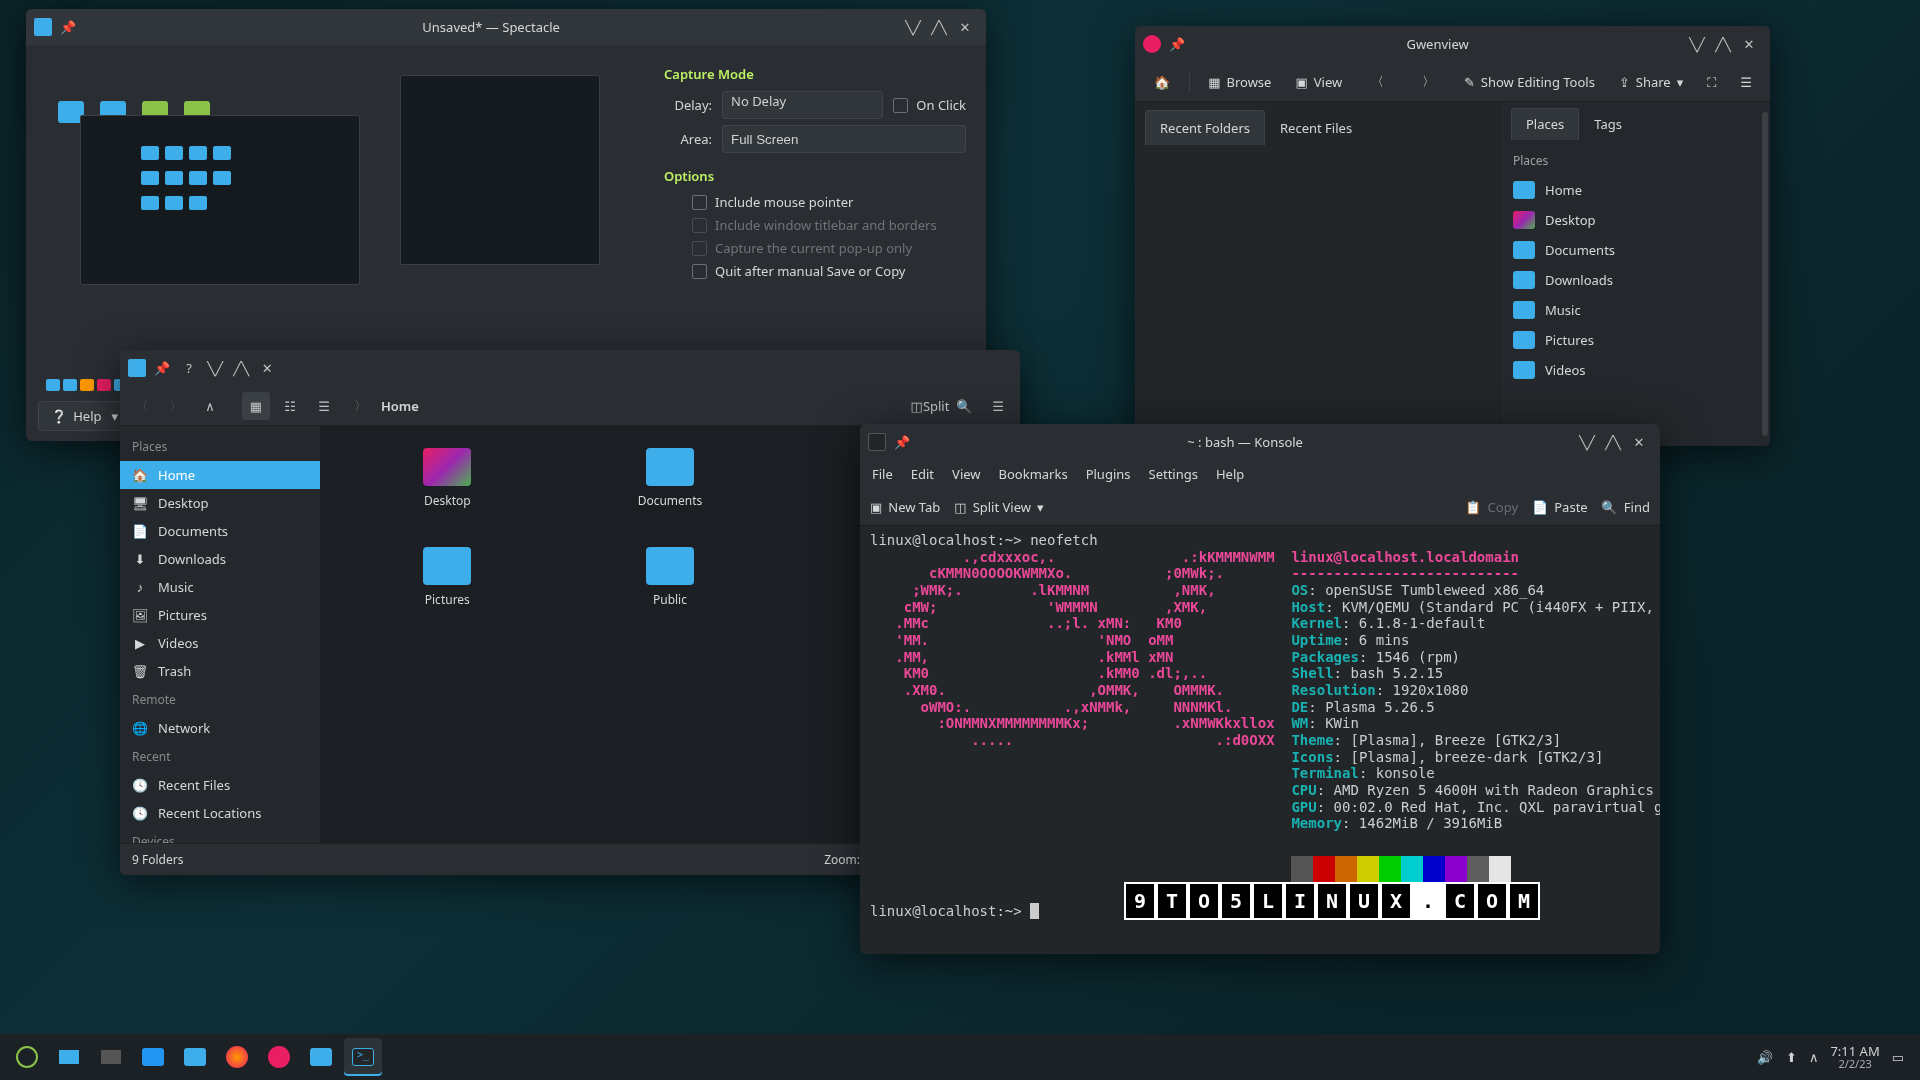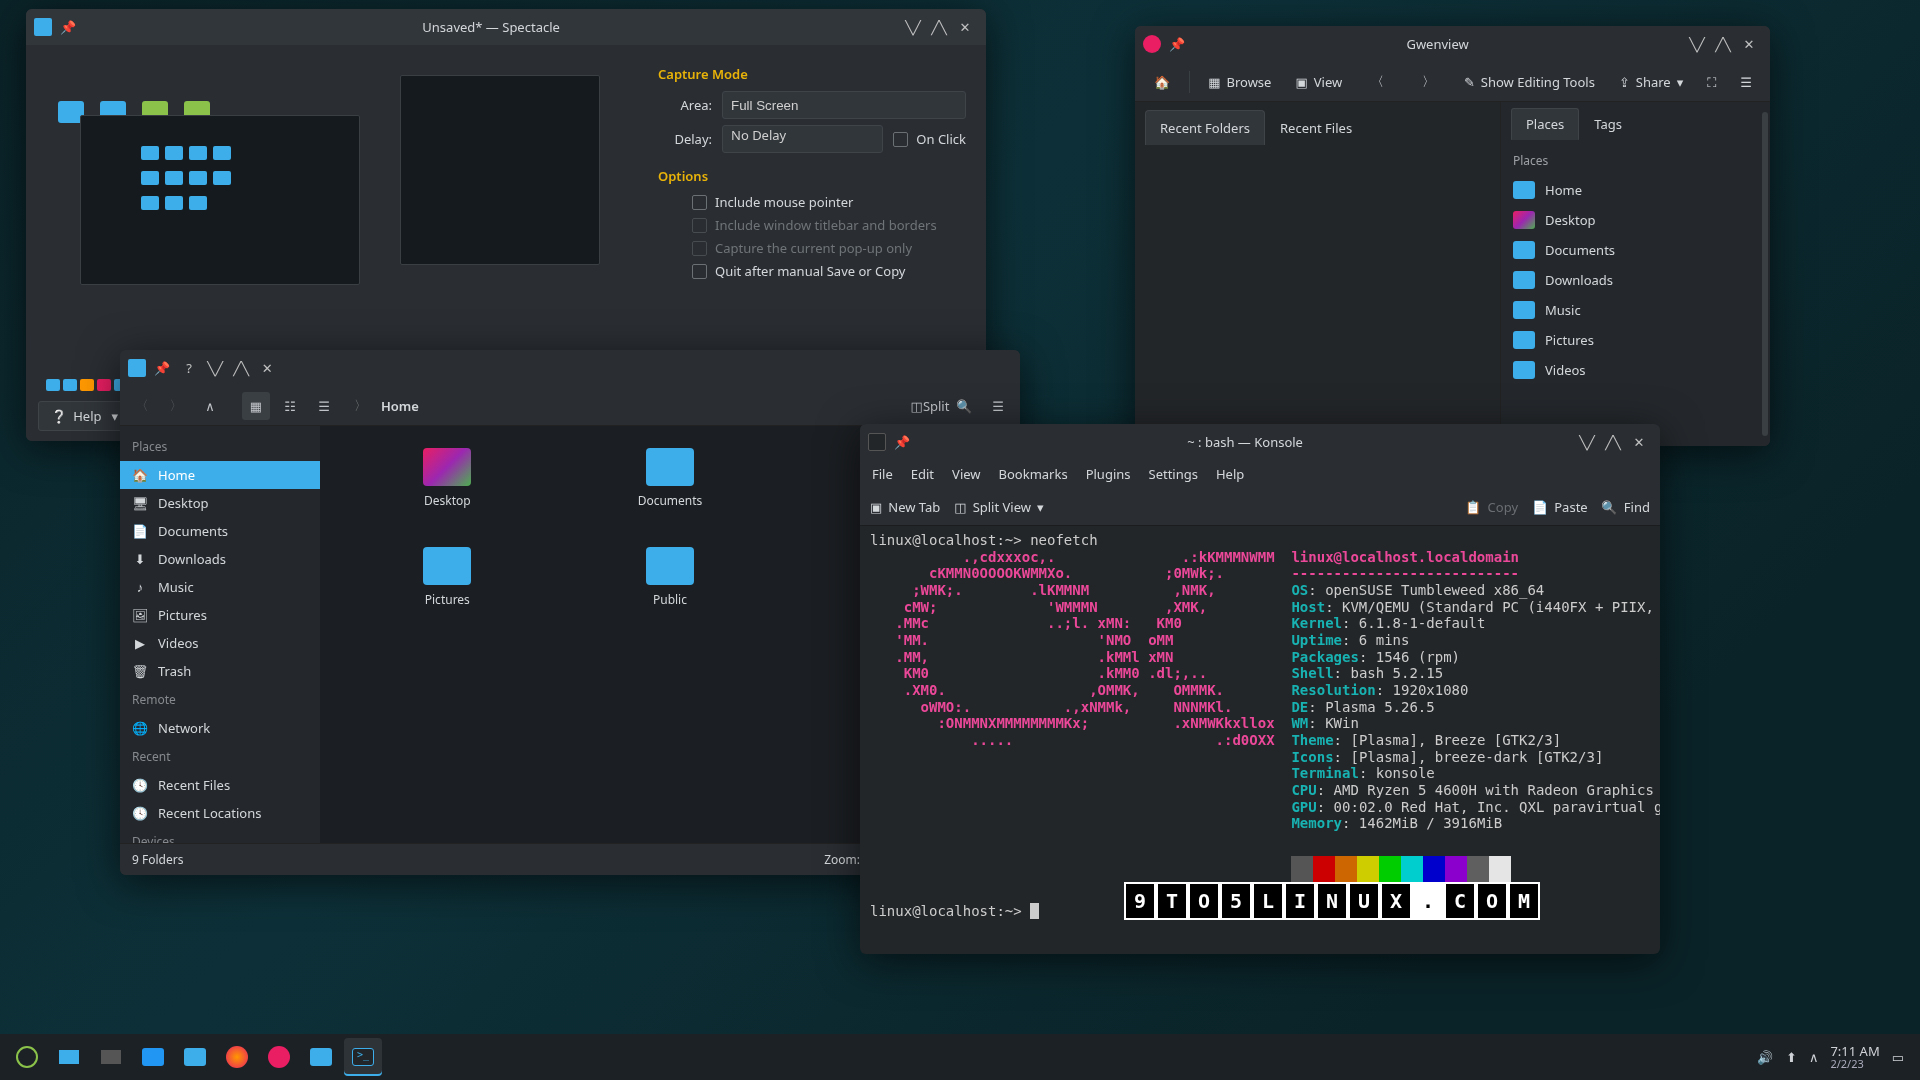--- a/index.html
+++ b/index.html
@@ -3,41 +3,41 @@
 <meta charset="utf-8">
 <style>
 * { margin:0; padding:0; box-sizing:border-box; }
 html, body { width:1920px; height:1080px; overflow:hidden; background:#0b2a2f; font-family:"Noto Sans",Helvetica,Arial,sans-serif; color:#d0d0d0; }
 body { position:relative; background:linear-gradient(135deg,#0a2328,#0d3038 40%,#0a2328 80%); }
 .taskbar { position:absolute; left:0; right:0; bottom:0; height:46px; background:#1c2126; display:flex; align-items:center; padding:0 6px; color:#cfd2d6; font-size:13px; z-index:60; }
 .tbtn { width:38px; height:38px; margin:0 2px; display:flex; align-items:center; justify-content:center; border-radius:4px; }
 .tbtn.active { background:#2e3338; box-shadow: inset 0 -2px 0 #3daee9; }
 .t-spacer{flex:1}
 .sys { display:flex; align-items:center; gap:12px; padding:0 10px;}
-.clock{line-height:1.1;text-align:left}
+.clock{line-height:1.1;text-align:center}
 .clock .t{font-size:13px}
 .clock .d{font-size:11px;color:#aab}
 
 .window{position:absolute;background:#2a2e33;color:#d4d7da;border-radius:6px;box-shadow:0 8px 40px rgba(0,0,0,.6);font-size:13px;overflow:hidden}
 .titlebar{height:36px;display:flex;align-items:center;padding:0 8px;background:#2a2e33}
 .titlebar.light{background:#31363b}
 .titlebar .ico{width:18px;height:18px;margin-right:8px}
 .titlebar .ttxt{flex:1;text-align:center;font-size:13px}
 .titlebar .wb{width:26px;height:26px;display:flex;align-items:center;justify-content:center;color:#c0c0c0}
 .titlebar .pin{margin-right:6px}
 
 
 #spectacle{left:26px;top:9px;width:960px;height:432px;z-index:10}
 #spectacle .body{display:flex;height:calc(100% - 86px);padding:10px 14px 0 14px}
 #spectacle .prev{flex:1;position:relative}
 #spectacle .prev .thumb{position:absolute;background:#151a1e;border:1px solid #3a3f44;border-radius:2px}
 #spectacle .thumb .mini{position:absolute;display:flex;gap:6px}
 #spectacle .mini .mf{width:18px;height:14px;background:#3daee9;border-radius:2px}
 #spectacle .opts{width:330px;padding:6px 6px 0 16px}
-#spectacle h4{font-weight:600;margin:4px 0 8px;color:#eab308;font-size:13px}
+#spectacle h4{font-weight:600;margin:4px 6px 8px;color:#bef264;font-size:13px}
 #spectacle .row{display:flex;align-items:center;margin:6px 0;gap:10px}
 #spectacle .lbl{width:54px;text-align:right}
 #spectacle select, #spectacle .spin{flex:1;height:28px;background:#31363b;border:1px solid #3f4449;color:#d0d0d0;border-radius:3px;padding:0 8px;appearance:none}
 #spectacle .chk{display:flex;align-items:center;gap:8px;margin:5px 0;padding-left:34px}
 #spectacle .chk input{width:15px;height:15px;appearance:none;border:1px solid #6b7075;border-radius:2px;background:#2a2e33}
 #spectacle .chk.disabled{color:#6f7478}
 #spectacle .chk.disabled input{border-color:#474c51}
 #spectacle .btmf{position:absolute;left:0;right:0;bottom:0;height:50px;display:flex;align-items:center;padding:0 12px;gap:8px;background:#2a2e33}
 #spectacle .btn{height:30px;padding:0 12px;background:#31363b;border:1px solid #3f4449;border-radius:3px;display:flex;align-items:center;gap:6px}
 #spectacle .btn .caret{margin-left:4px}
@@ -152,30 +152,30 @@
         <div style="width:14px;height:12px;background:#3daee9;border-radius:2px"></div>
         <div style="width:14px;height:12px;background:#3daee9;border-radius:2px"></div>
         <div style="width:14px;height:12px;background:#ff9800;border-radius:2px"></div>
         <div style="width:14px;height:12px;background:#e91e63;border-radius:2px"></div>
         <div style="width:14px;height:12px;background:#3daee9;border-radius:2px"></div>
       </div>
     </div>
     <div class="opts">
       <h4>Capture Mode</h4>
       <div class="row">
-        <div class="lbl">Area:</div>
-        <select><option>Full Screen</option></select>
-      </div>
-      <div class="row">
         <div class="lbl">Delay:</div>
         <div class="spin"><span>No Delay</span></div>
         <label class="chk" style="padding-left:0">
             <input type="checkbox" style="">
             <span>On Click</span>
           </label>
+      </div>
+      <div class="row">
+        <div class="lbl">Area:</div>
+        <select><option>Full Screen</option></select>
       </div>
       <h4 style="margin-top:14px">Options</h4>
       <label class="chk">
           <input type="checkbox" style="">
           <span>Include mouse pointer</span>
         </label>
       <label class="chk disabled">
           <input type="checkbox" disabled="" style="">
           <span>Include window titlebar and borders</span>
         </label>

